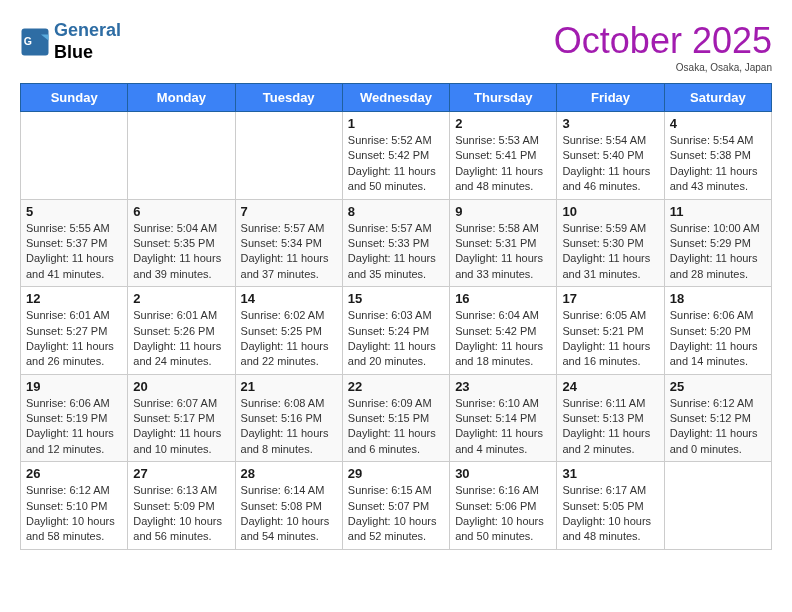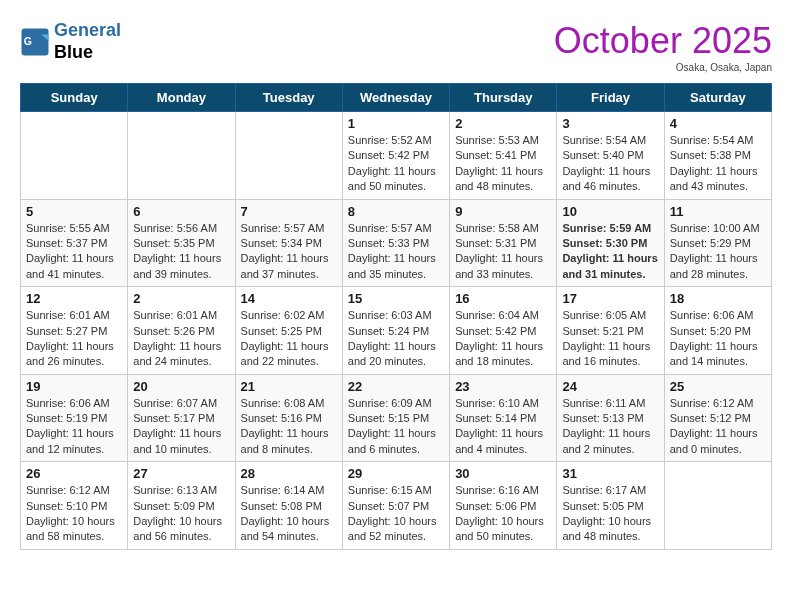--- a/index.html
+++ b/index.html
@@ -45,21 +45,21 @@
     .location {
       font-size: 10px;
       color: #444;
     }
     .calendar {
       width: 100%;
       border-collapse: collapse;
       border: 1px solid #ccc;
     }
     .calendar th {
-      background-color: #0c4a6e;
+      background-color: #3b82f6;
       color: white;
       text-align: center;
       padding: 6px 14px;
       font-size: 13px;
       border: 1px solid #2060a0;
     }
     .calendar td {
       vertical-align: top;
       border: 1px solid #ccc;
       padding: 4px 5px;
@@ -155,21 +155,21 @@
       <tr>
         <td>
           <div class="day-num">5</div>
           <div class="day-info" style="white-space: pre-line;">Sunrise: 5:55 AM
 Sunset: 5:37 PM
 Daylight: 11 hours
 and 41 minutes.</div>
         </td>
         <td>
           <div class="day-num">6</div>
-          <div class="day-info" style="white-space: pre-line;">Sunrise: 5:56 AM
+          <div class="day-info" style="white-space: pre-line;">Sunrise: 5:04 AM
 Sunset: 5:35 PM
 Daylight: 11 hours
 and 39 minutes.</div>
         </td>
         <td>
           <div class="day-num">7</div>
           <div class="day-info" style="white-space: pre-line;">Sunrise: 5:57 AM
 Sunset: 5:34 PM
 Daylight: 11 hours
 and 37 minutes.</div>
@@ -183,21 +183,21 @@
         </td>
         <td>
           <div class="day-num">9</div>
           <div class="day-info" style="white-space: pre-line;">Sunrise: 5:58 AM
 Sunset: 5:31 PM
 Daylight: 11 hours
 and 33 minutes.</div>
         </td>
         <td>
           <div class="day-num">10</div>
-          <div class="day-info" style="white-space: pre-line; font-weight: bold;">Sunrise: 5:59 AM
+          <div class="day-info" style="white-space: pre-line;">Sunrise: 5:59 AM
 Sunset: 5:30 PM
 Daylight: 11 hours
 and 31 minutes.</div>
         </td>
         <td>
           <div class="day-num">11</div>
           <div class="day-info" style="white-space: pre-line;">Sunrise: 10:00 AM
 Sunset: 5:29 PM
 Daylight: 11 hours
 and 28 minutes.</div>

